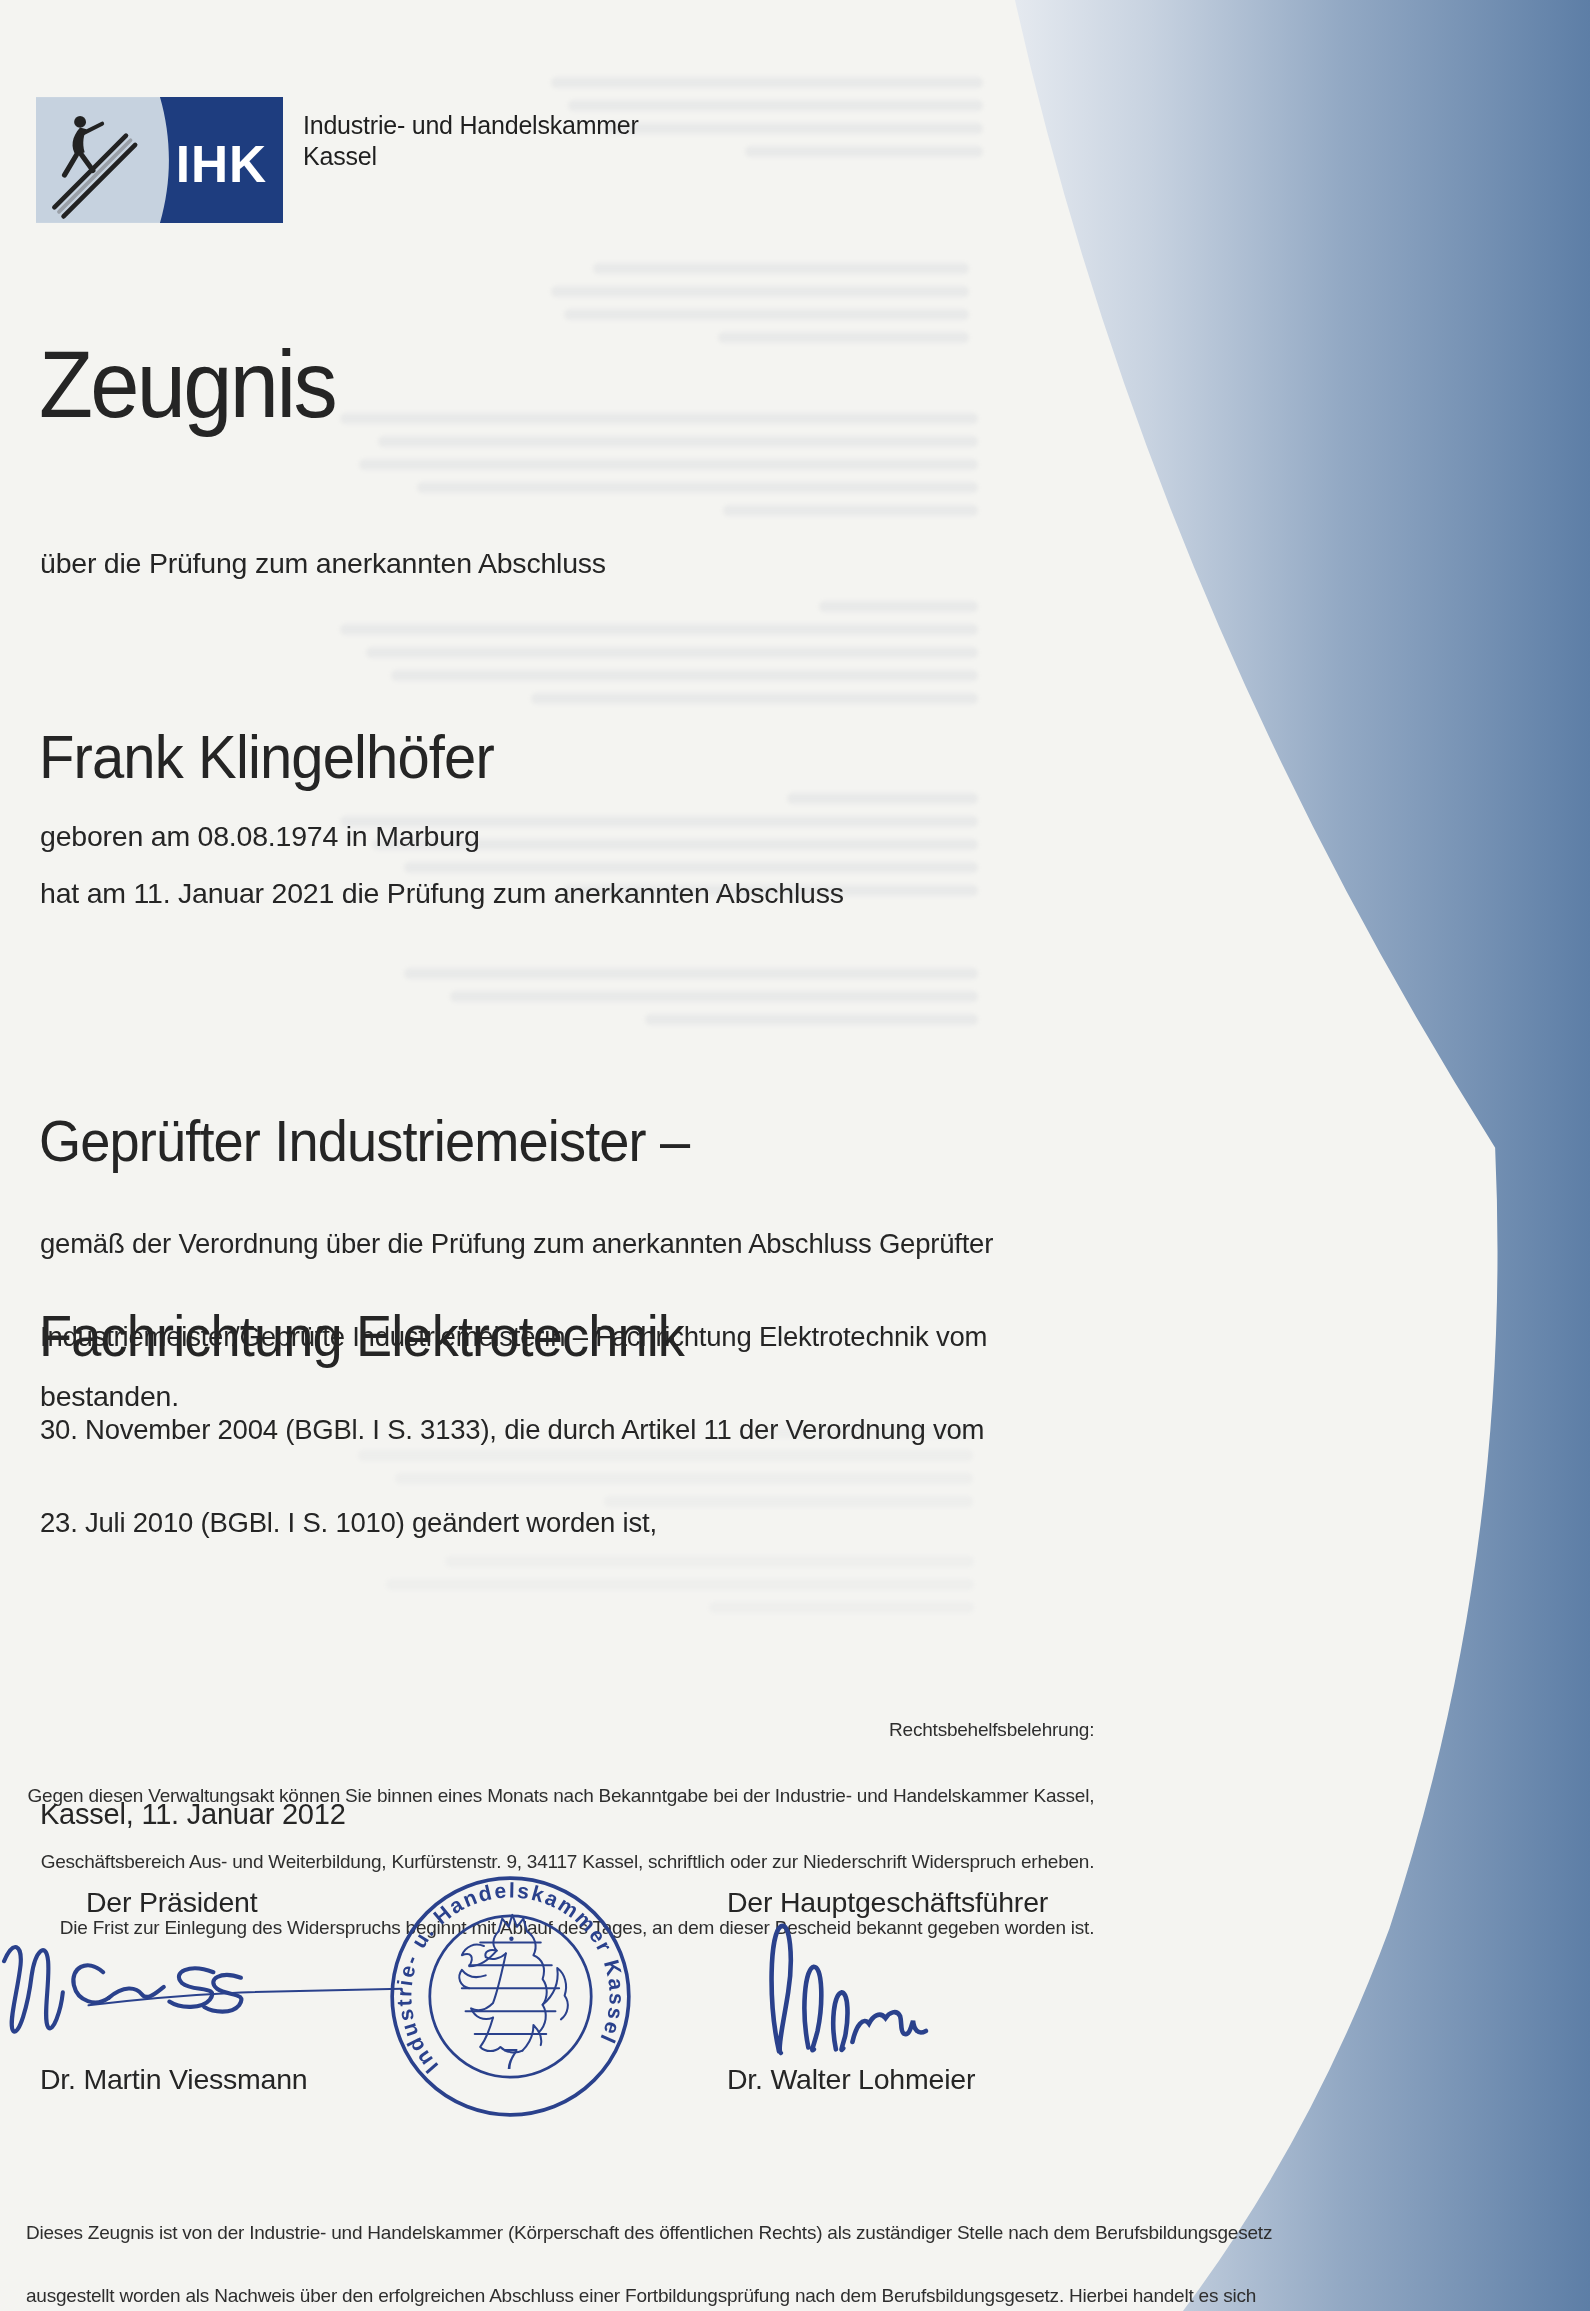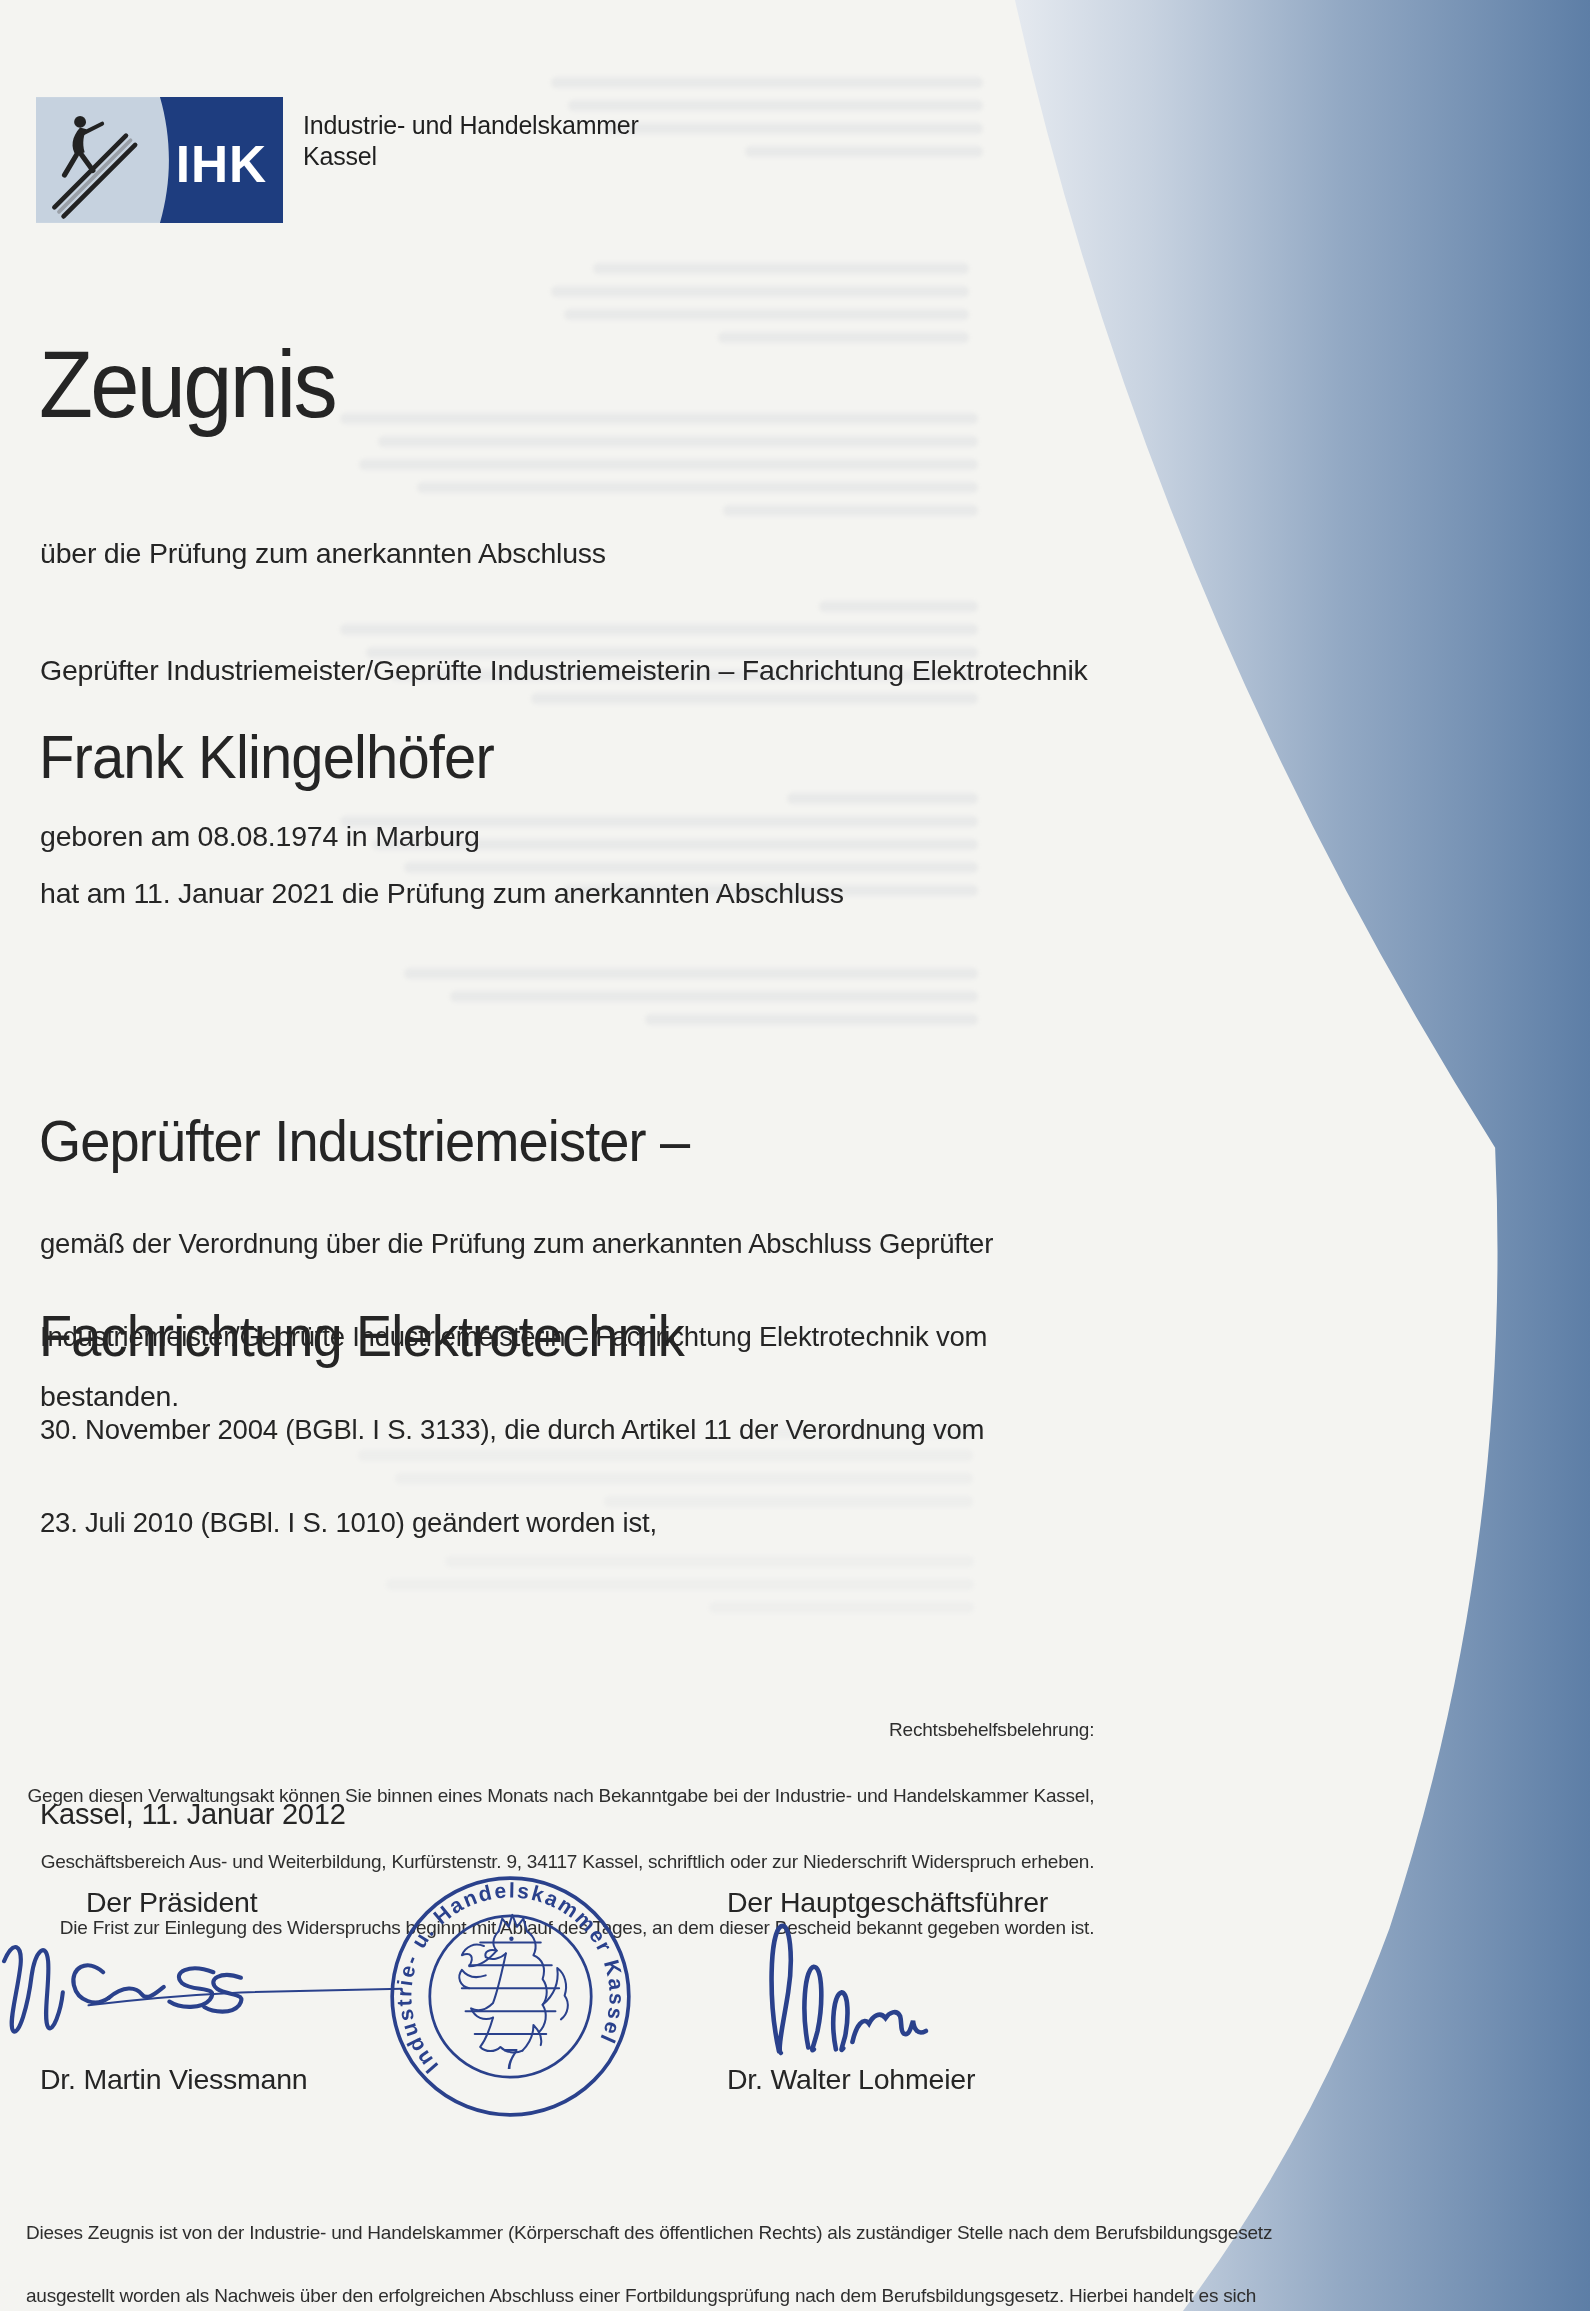--- a/index.html
+++ b/index.html
@@ -18,21 +18,21 @@
   .band{position:absolute;left:0;top:0;z-index:0;}
   
   .bleed{position:absolute;z-index:1;display:flex;flex-direction:column;align-items:flex-end;
          filter:blur(2px);opacity:.55;}
   .bleed .bl{height:11px;margin-bottom:12px;border-radius:5.5px;background:rgba(128,138,158,.18);}
   
   .org-text{position:absolute;left:303px;top:110px;font-size:25px;line-height:31px;color:#1f1f1f;z-index:2;}
   
   .t{position:absolute;z-index:2;white-space:pre;}
   .doc-title{left:39px;top:331px;font-size:94px;font-weight:400;letter-spacing:-2.8px;transform:scaleX(.94);transform-origin:left top;}
-  .intro{left:40px;top:456px;font-size:28.5px;line-height:39px;}
+  .intro{left:40px;top:466px;font-size:28.5px;line-height:39px;}
   .name{left:39px;top:722px;font-size:61px;letter-spacing:-0.9px;transform:scaleX(.95);transform-origin:left top;}
   .born{left:40px;top:820px;font-size:28.5px;}
   .exam{left:40px;top:877px;font-size:28.5px;}
   .qual{left:39px;top:979px;font-size:57px;line-height:65px;letter-spacing:-0.9px;transform:scaleX(.95);transform-origin:left top;}
   .reg{left:40px;top:1166px;font-size:27.5px;line-height:31px;}
   .result{left:40px;top:1380px;font-size:28.5px;}
   .legal{left:27.5px;top:1675px;font-size:19px;line-height:22px;color:#2e2e2e;text-align:right;}
   .placedate{left:40px;top:1798px;font-size:29px;}
   .role-left{left:40px;top:1886px;font-size:28.5px;margin-left:46px;}
   .role-right{left:727px;top:1886px;font-size:28.5px;}
@@ -125,21 +125,20 @@
   </svg>
   <div class="org-text">
     <div>Industrie- und Handelskammer</div>
     <div>Kassel</div>
   </div>
 
   <div class="t doc-title">Zeugnis</div>
 
   <div class="t intro">
     <div>über die Prüfung zum anerkannten Abschluss</div>
-    <div>Geprüfter Industriemeister/Geprüfte Industriemeisterin – Fachrichtung Elektrotechnik</div>
   </div>
 
   <div class="t name">Frank Klingelhöfer</div>
   <div class="t born">geboren am 08.08.1974 in Marburg</div>
   <div class="t exam">hat am 11. Januar 2021 die Prüfung zum anerkannten Abschluss</div>
 
   <div class="t qual">
     <div>Geprüfter Industriemeister –</div>
     <div>Fachrichtung Elektrotechnik</div>
   </div>

